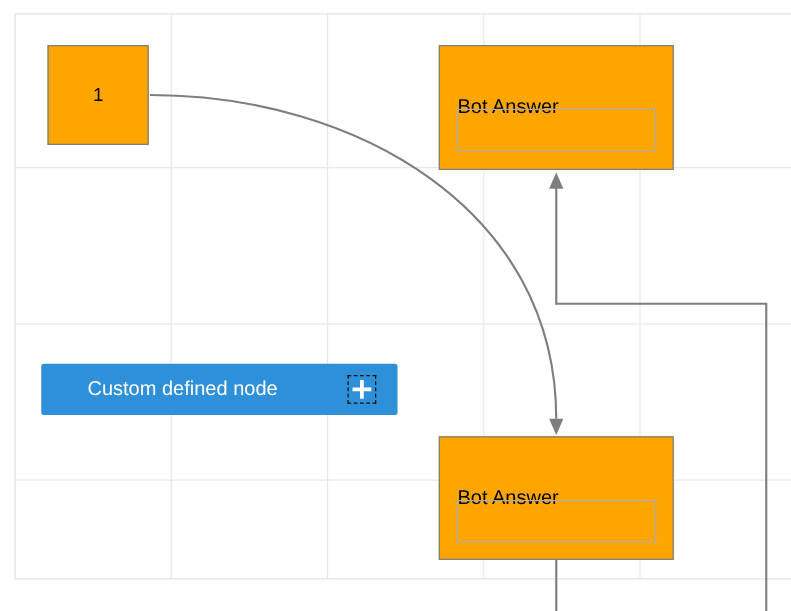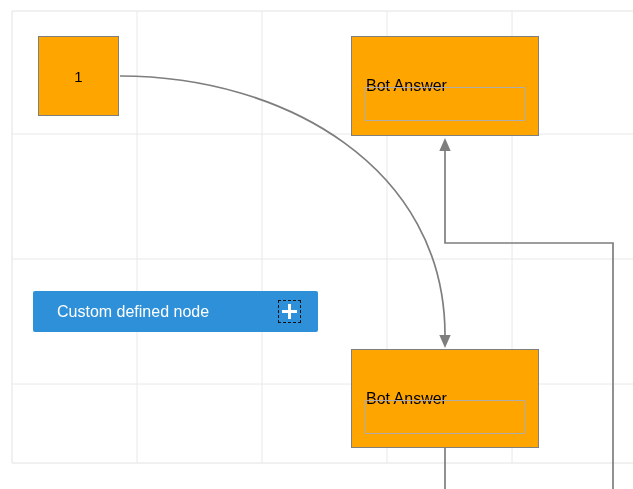--- a/index.html
+++ b/index.html
@@ -27,21 +27,21 @@
   .bot-title{
     position:absolute;left:14px;top:24px;font-size:16px;
     color:var(--text-dark,#000);white-space:nowrap;margin-top:16px;}
   .bot-field{
     position:absolute;left:13px;top:50px;width:160px;height:34px;
     box-sizing:border-box;border:1px solid var(--inner-border,#adadad);
     background:transparent;}
   .palette-node{
     left:33px;top:291px;width:285px;height:41px;
     background:var(--palette-fill,#2e90d8);border-radius:2px;
-    display:flex;align-items:center;}
+    display:flex;align-items:center;padding-left:13px;}
   .palette-label{
     margin-left:24px;font-size:16px;color:var(--text-light,#fff);
     white-space:nowrap;}
   .add-btn{
     position:absolute;right:17px;top:9px;width:23px;height:23px;
     box-sizing:border-box;border:1px dashed #111;
     display:flex;align-items:center;justify-content:center;}
   .plus-icon{position:relative;width:15px;height:15px;display:block;}
   .plus-icon::before,.plus-icon::after{
     content:"";position:absolute;background:var(--text-light,#fff);}

